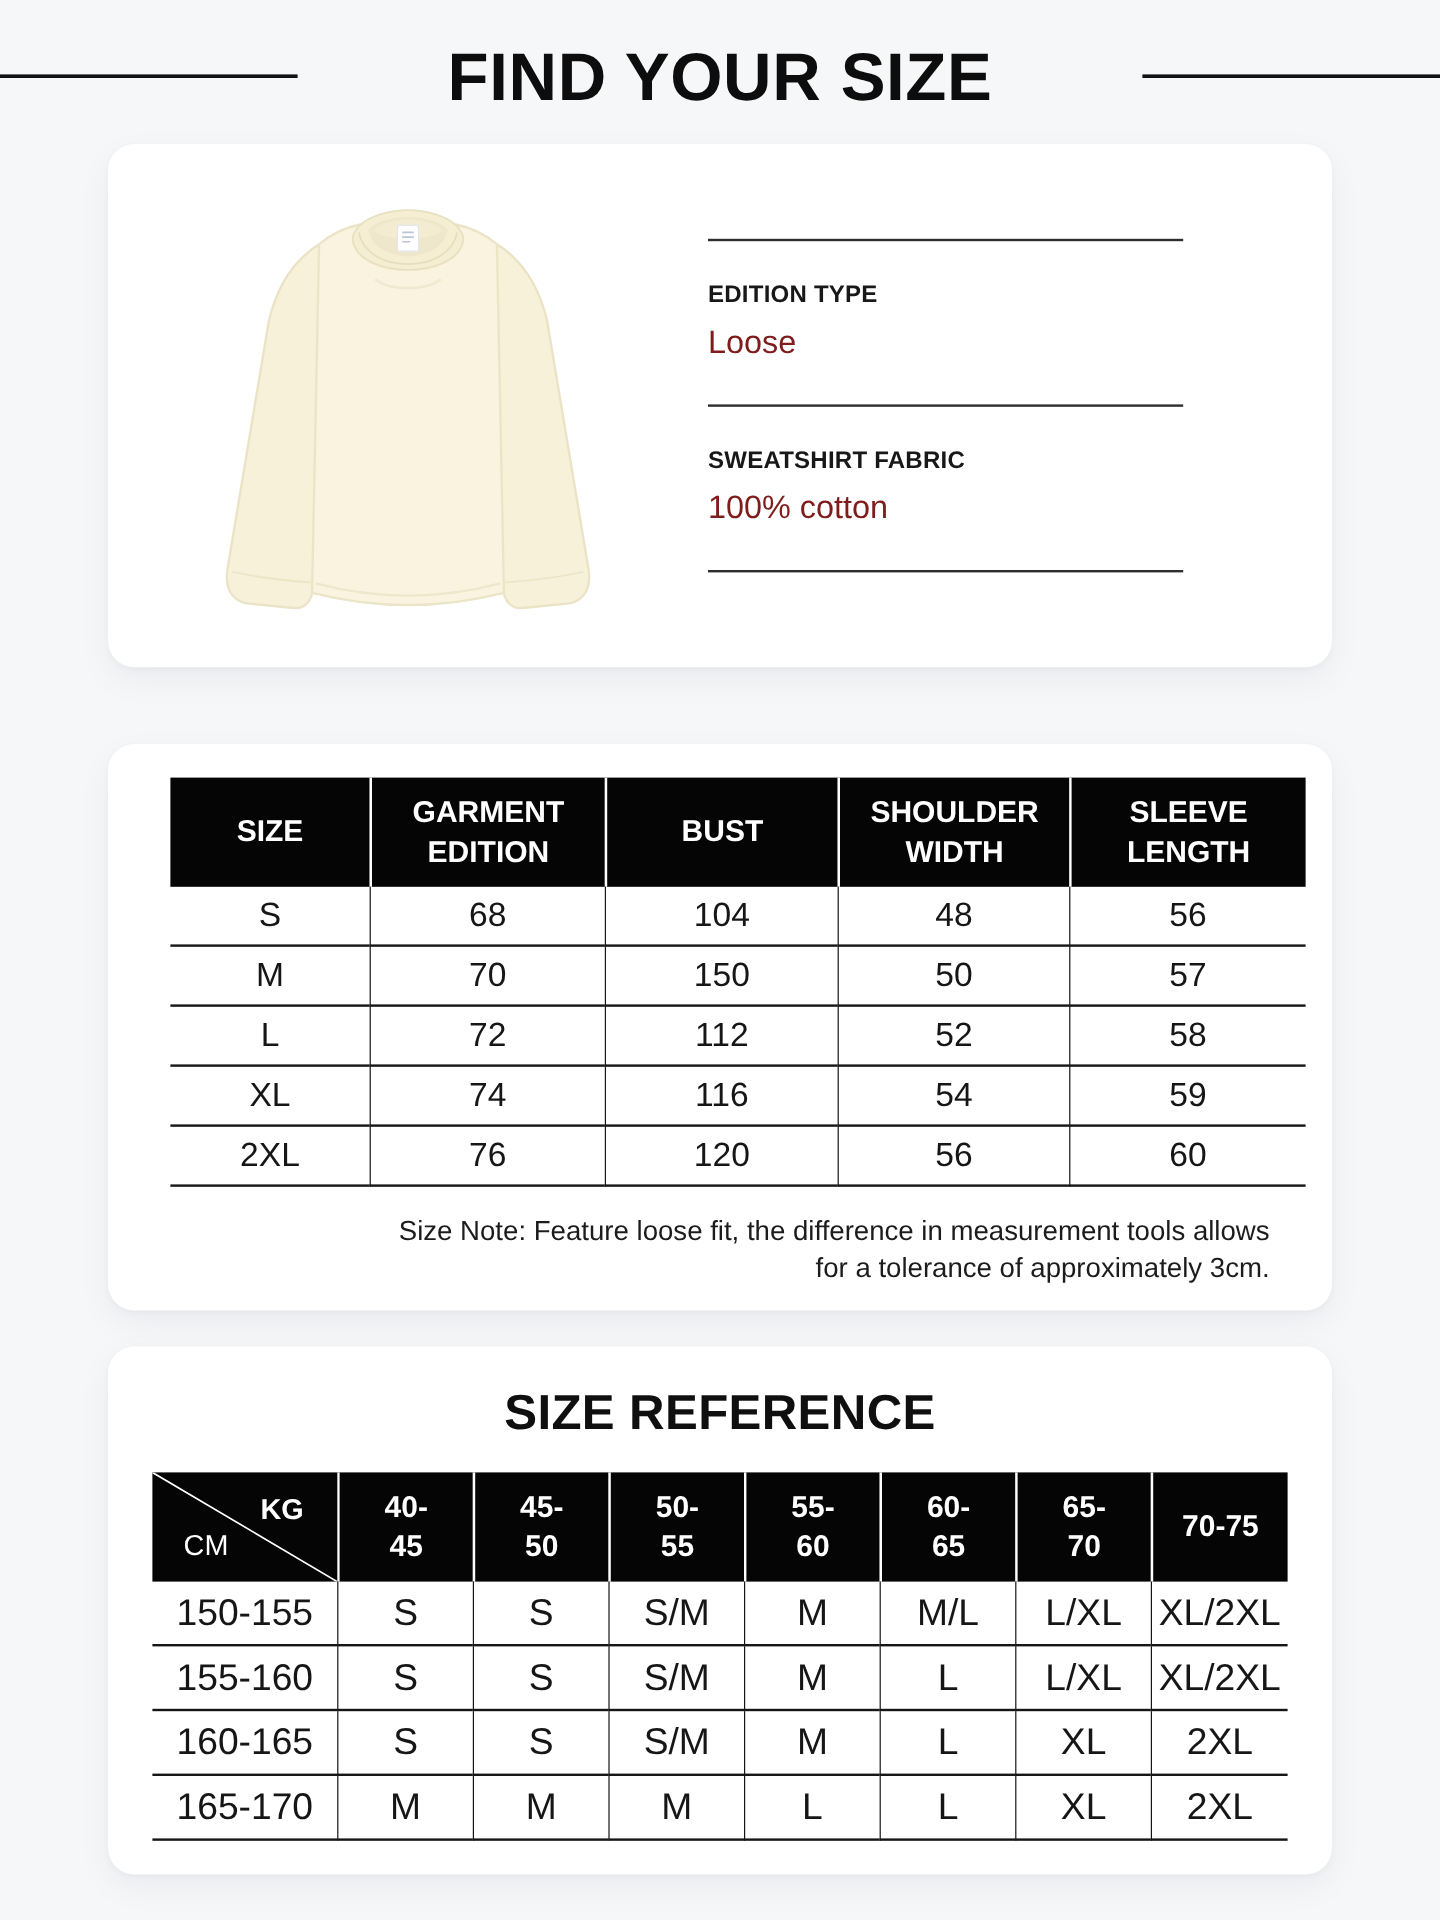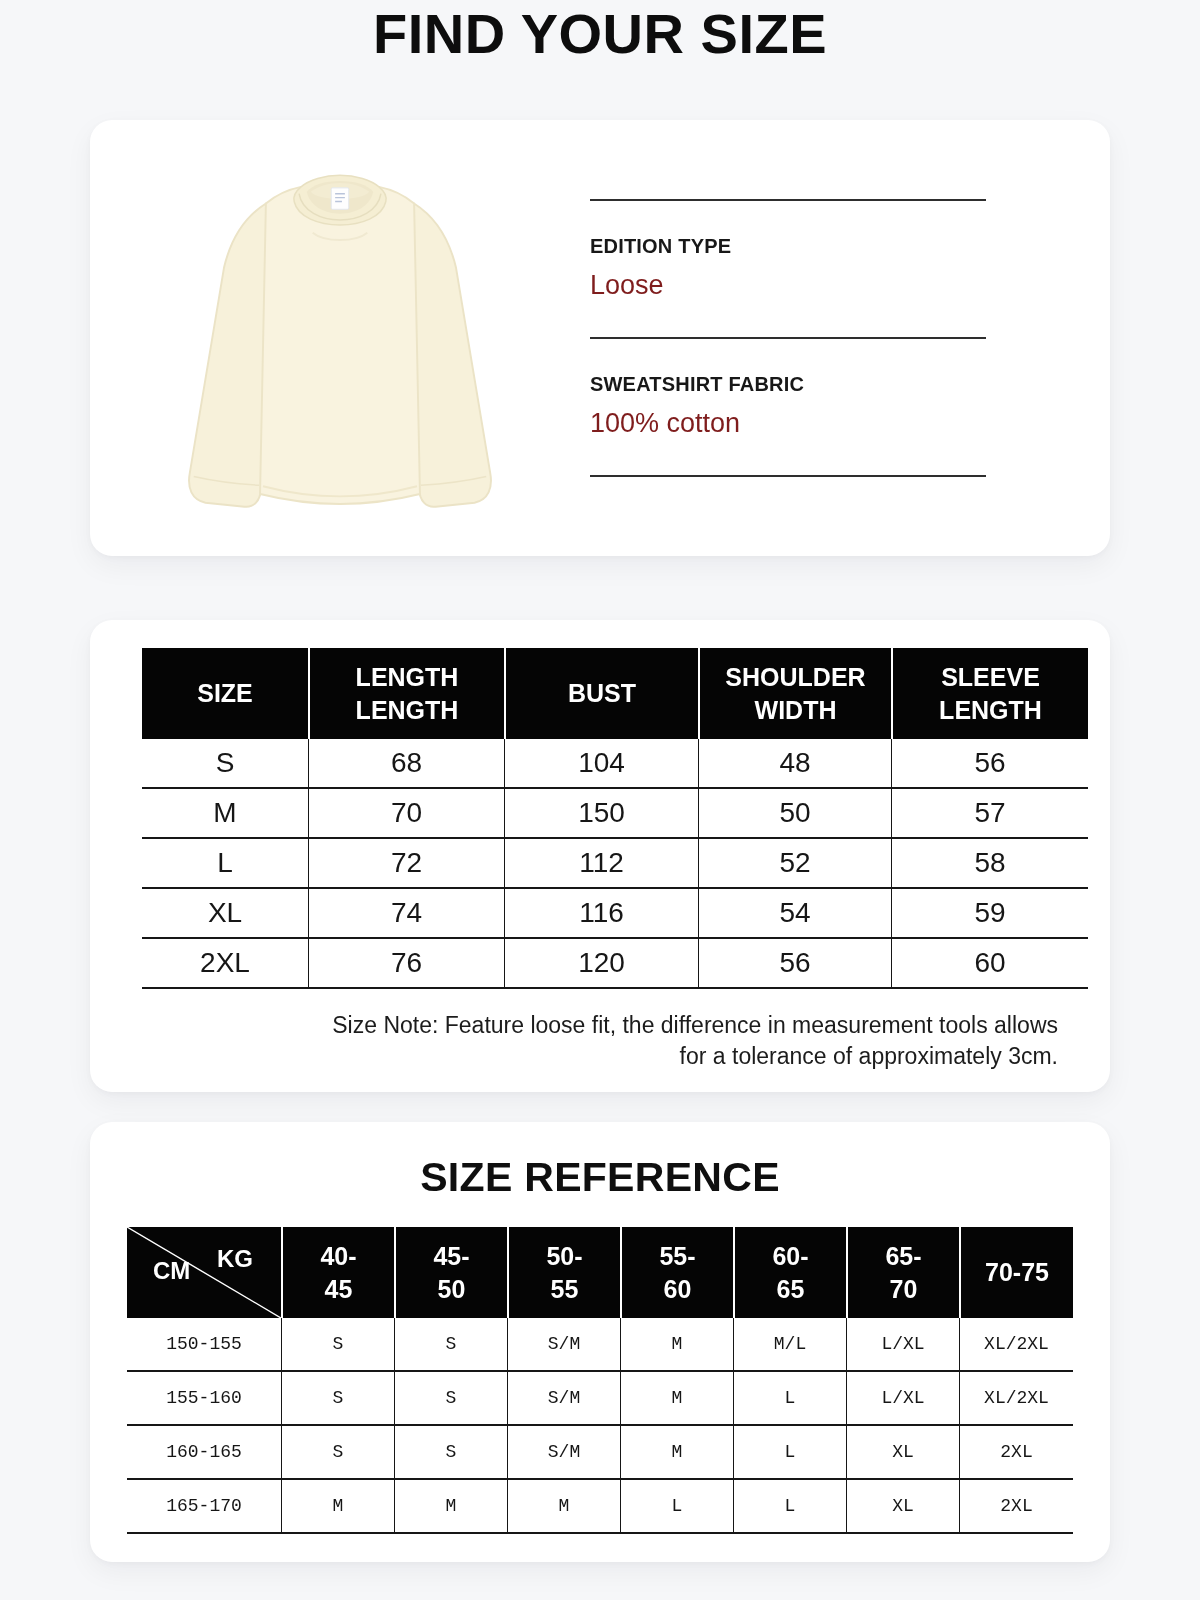--- a/index.html
+++ b/index.html
@@ -10,24 +10,23 @@
     font-family: "Liberation Sans", "DejaVu Sans", sans-serif;
     color: #141414;
     overflow: hidden;
   }
 
   
   .title-row {
     margin: 34px auto 0;
     display: flex;
     align-items: center;
-    justify-content: flex-end;
+    justify-content: space-between;
     gap: 26px;
     height: 58px;
-    flex-direction: column;
   }
   .title-line { width: 248px; height: 3px; background: #121212; }
   .page-title {
     font-size: 56px;
     font-weight: bold;
     letter-spacing: 0.5px;
     color: #0d0d0d;
     margin: 0;
     white-space: nowrap;
   }
@@ -121,43 +120,43 @@
   
   .reference-card { margin-top: 30px; padding: 32px 37px 28px; }
   .reference-title {
     text-align: center;
     font-size: 41px;
     font-weight: bold;
     color: #0f0f0f;
     margin: 0 0 26px;
     letter-spacing: 0.3px;
   }
-  .reference-card td { height: 50px; font-size: 18px; font-family: Liberation Mono, monospace; }
+  .reference-card td { height: 50px; font-size: 31px; }
   .corner-cell { position: relative; padding: 0; }
   .corner-diagonal {
     position: absolute;
     inset: 0;
     width: 100%;
     height: 100%;
     display: block;
   }
   .corner-kg {
     position: absolute;
     top: 16px;
     right: 28px;
     font-size: 24px;
     font-weight: bold;
     color: #fff;
   }
   .corner-cm {
     position: absolute;
-    bottom: 32px;
+    bottom: 14px;
     left: 26px;
     font-size: 24px;
-    font-weight: bold;
+    font-weight: normal;
     color: #fff;
   }
 </style>
 </head>
 <body>
 
 <div class="title-row">
   <div class="title-line"></div>
   <h1 class="page-title">FIND YOUR SIZE</h1>
   <div class="title-line"></div>
@@ -205,21 +204,21 @@
     <colgroup>
       <col style="width:166px">
         <col style="width:196px">
         <col style="width:194px">
         <col style="width:193px">
         <col style="width:197px">
     </colgroup>
     <thead>
       <tr>
         <th>SIZE</th>
-        <th>LENGTH LENGTH</th>
+        <th>GARMENT EDITION</th>
         <th>BUST</th>
         <th>SHOULDER WIDTH</th>
         <th>SLEEVE LENGTH</th>
       </tr>
     </thead>
     <tbody>
       <tr>
         <td>S</td>
         <td>68</td>
         <td>104</td>

